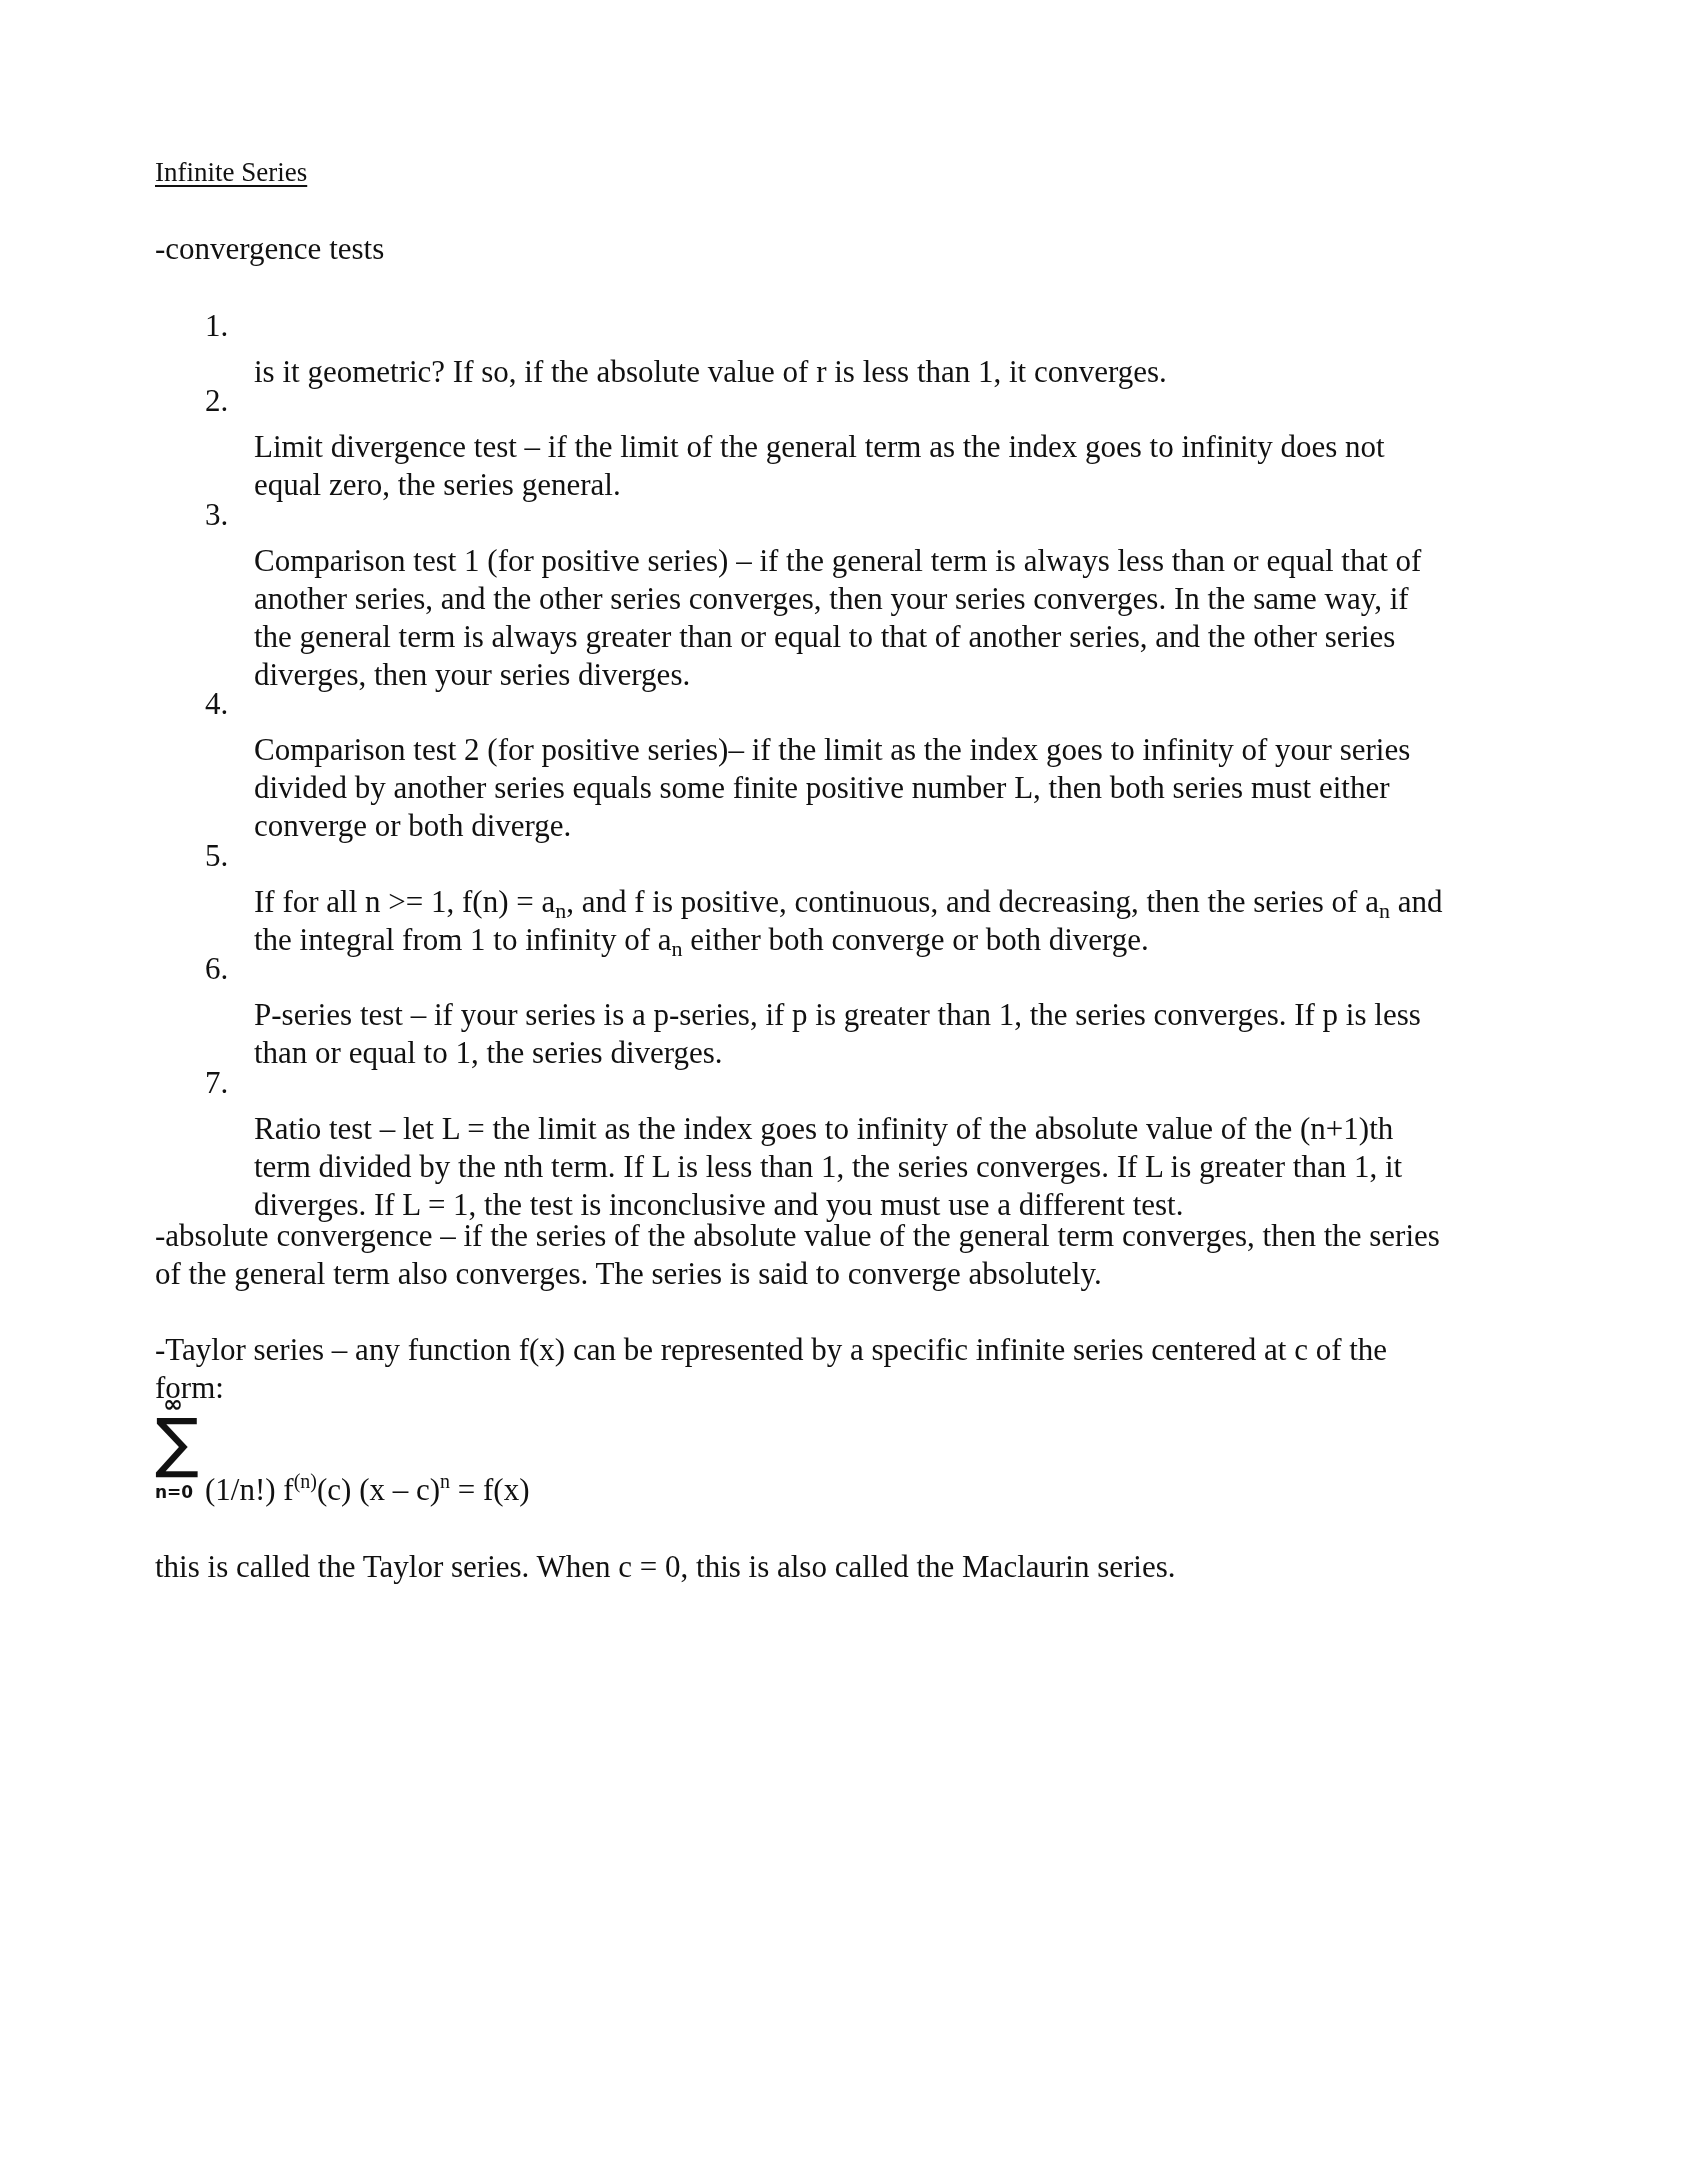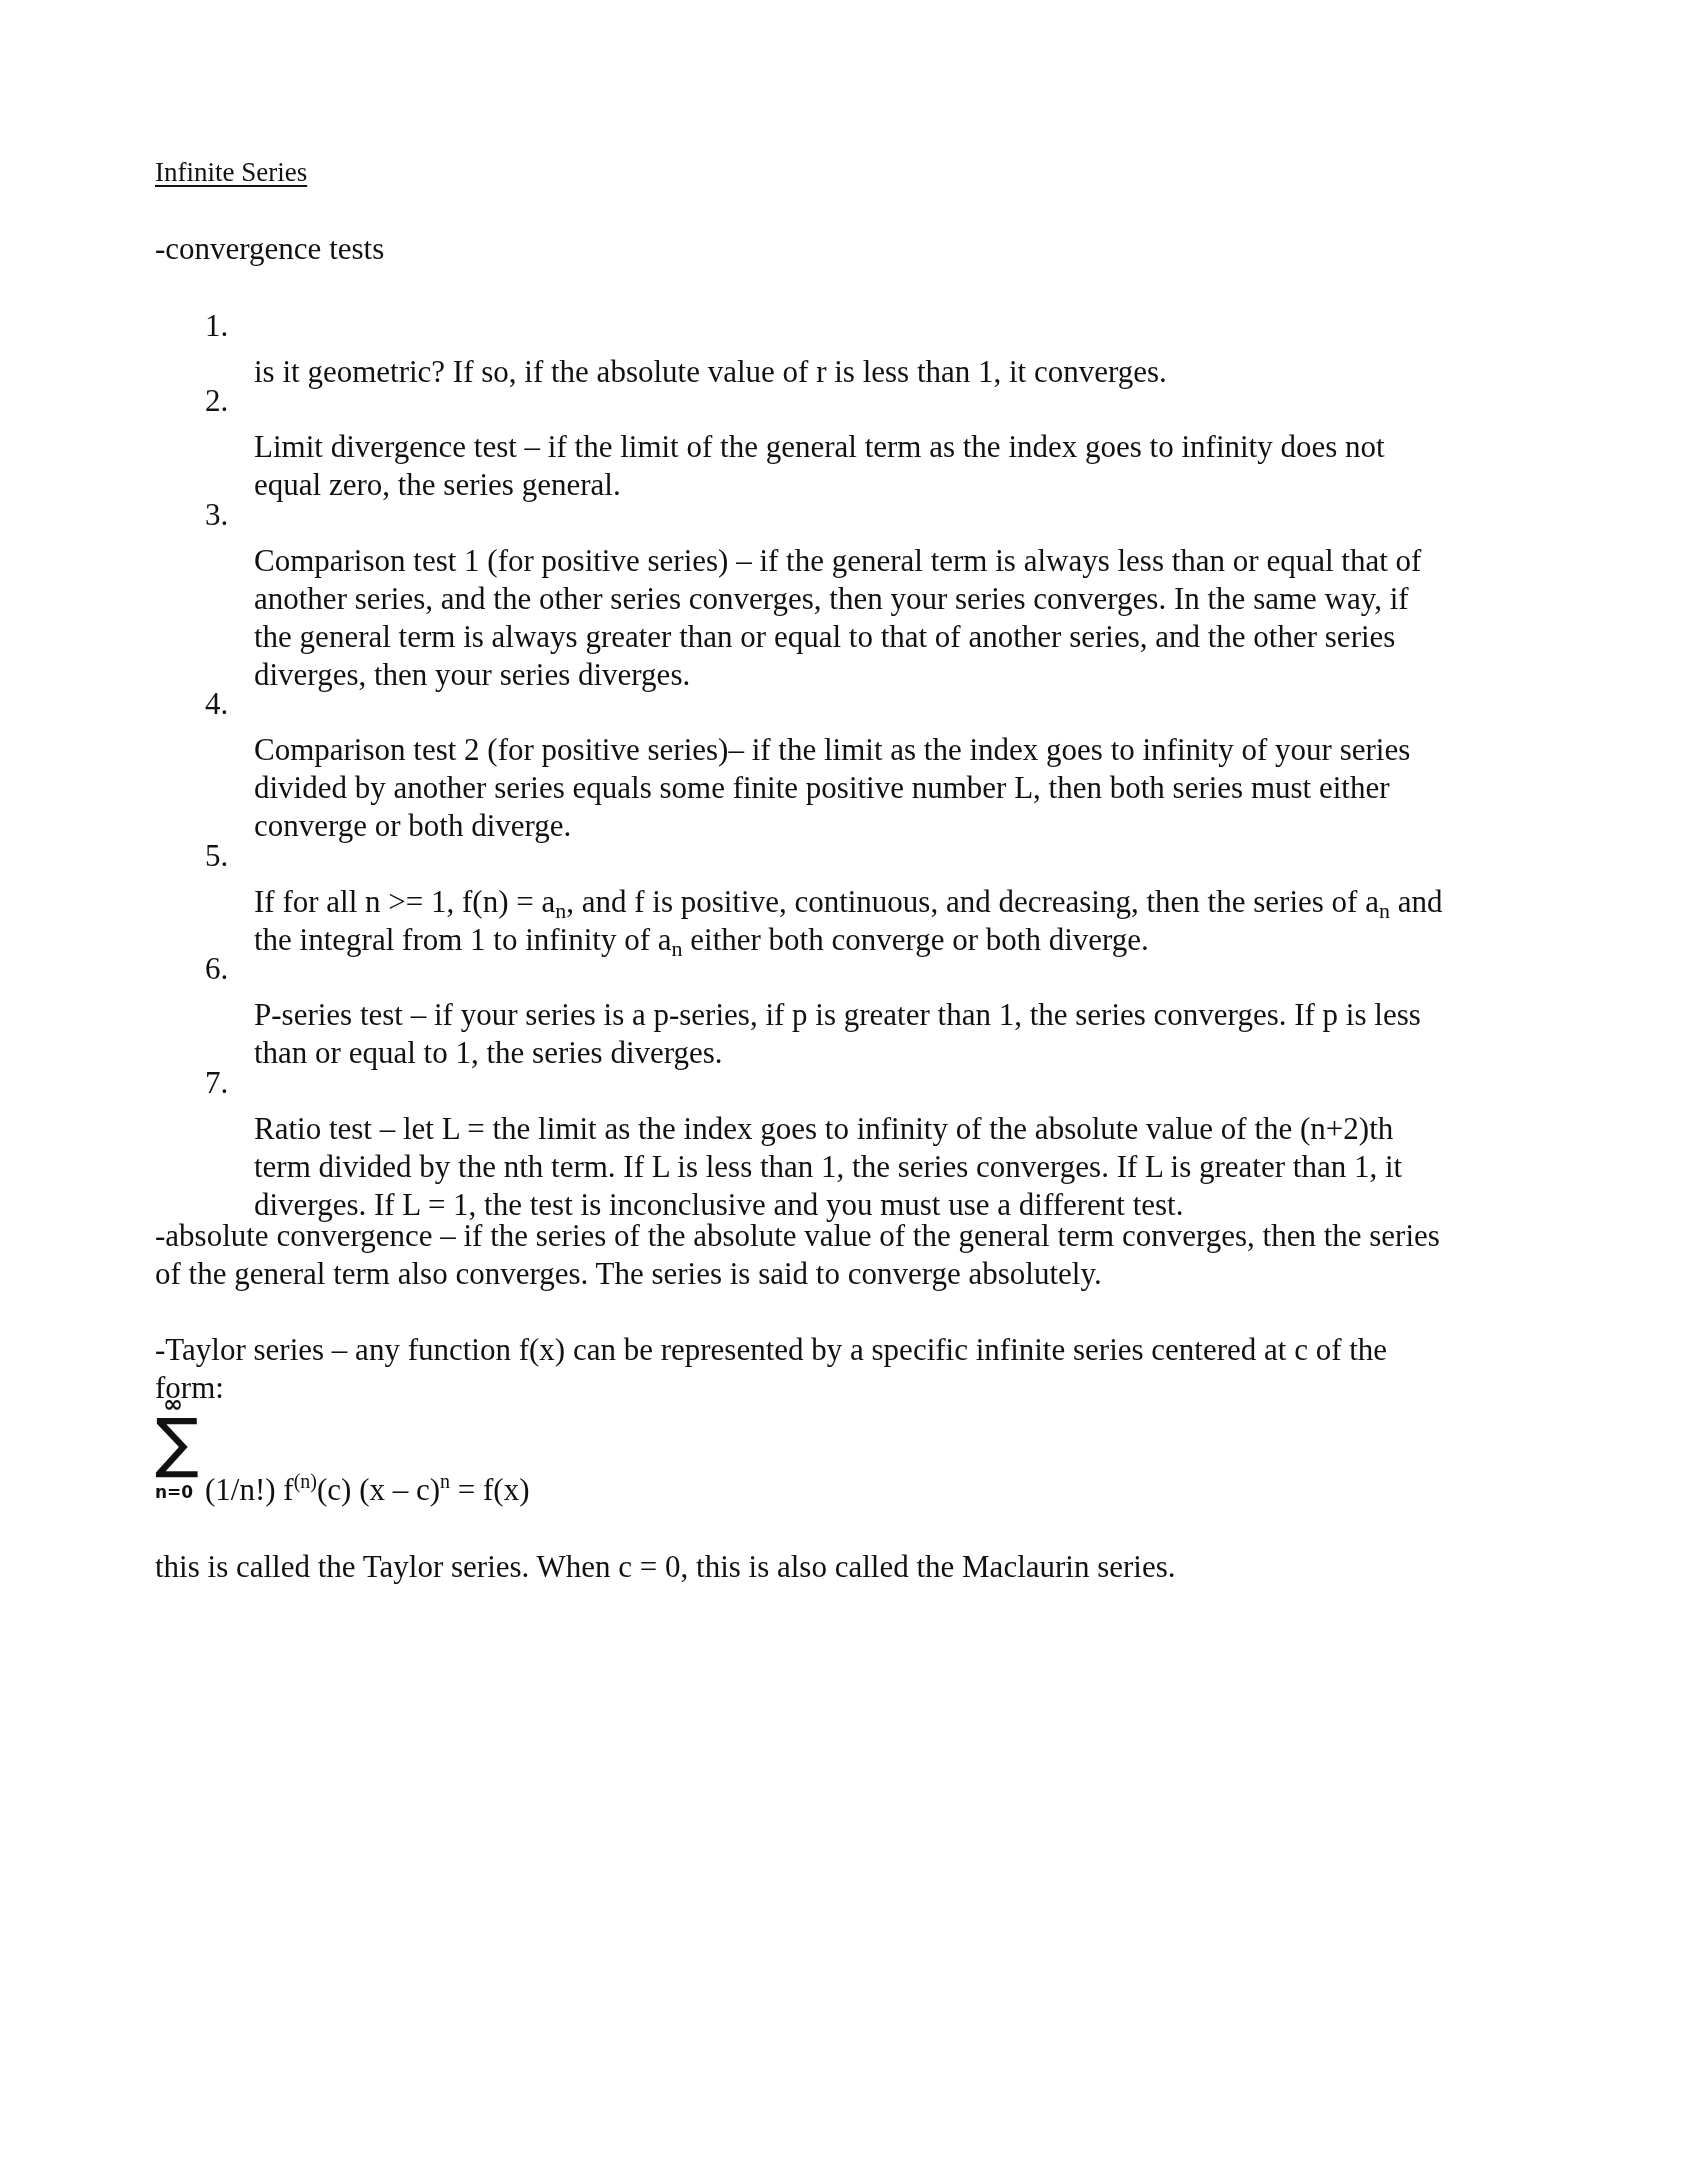--- a/index.html
+++ b/index.html
@@ -89,21 +89,21 @@
       <span class="num">6.</span>
       <div class="txt">
         <div>P-series test – if your series is a p-series, if p is greater than 1, the series converges. If p is less</div>
         <div>than or equal to 1, the series diverges.</div>
       </div>
     </div>
 
     <div class="item" style="top:1064px">
       <span class="num">7.</span>
       <div class="txt">
-        <div>Ratio test – let L = the limit as the index goes to infinity of the absolute value of the (n+2)th</div>
+        <div>Ratio test – let L = the limit as the index goes to infinity of the absolute value of the (n+1)th</div>
         <div>term divided by the nth term. If L is less than 1, the series converges. If L is greater than 1, it</div>
         <div>diverges. If  L = 1, the test is inconclusive and you must use a different test.</div>
       </div>
     </div>
   </div>
 
   <div class="para" style="top:1217px">
     <div>-absolute convergence – if the series of the absolute value of the general term converges, then the series</div>
     <div>of the general term also converges. The series is said to converge absolutely.</div>
   </div>

